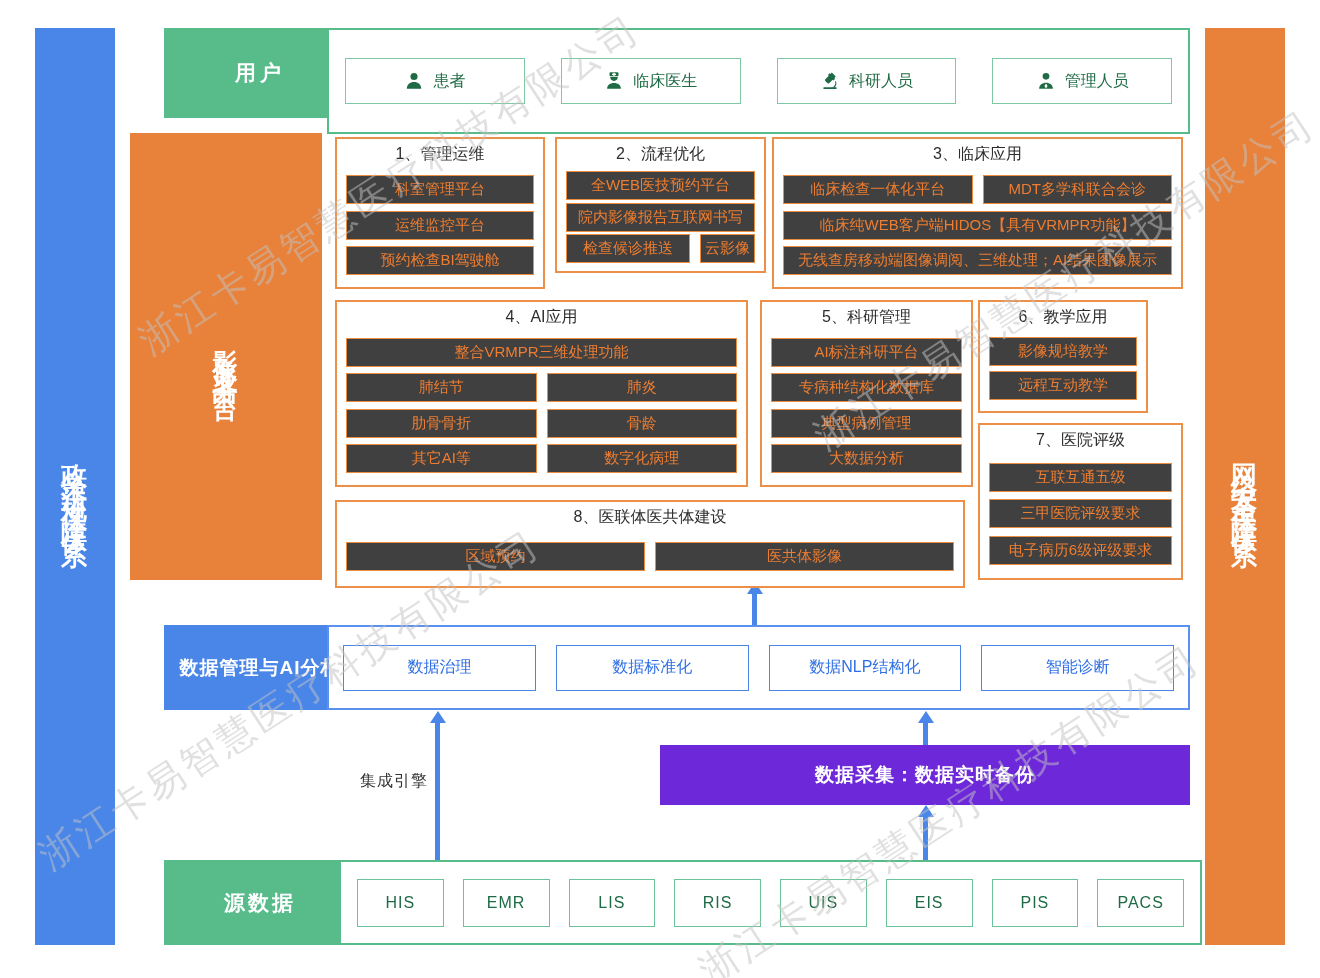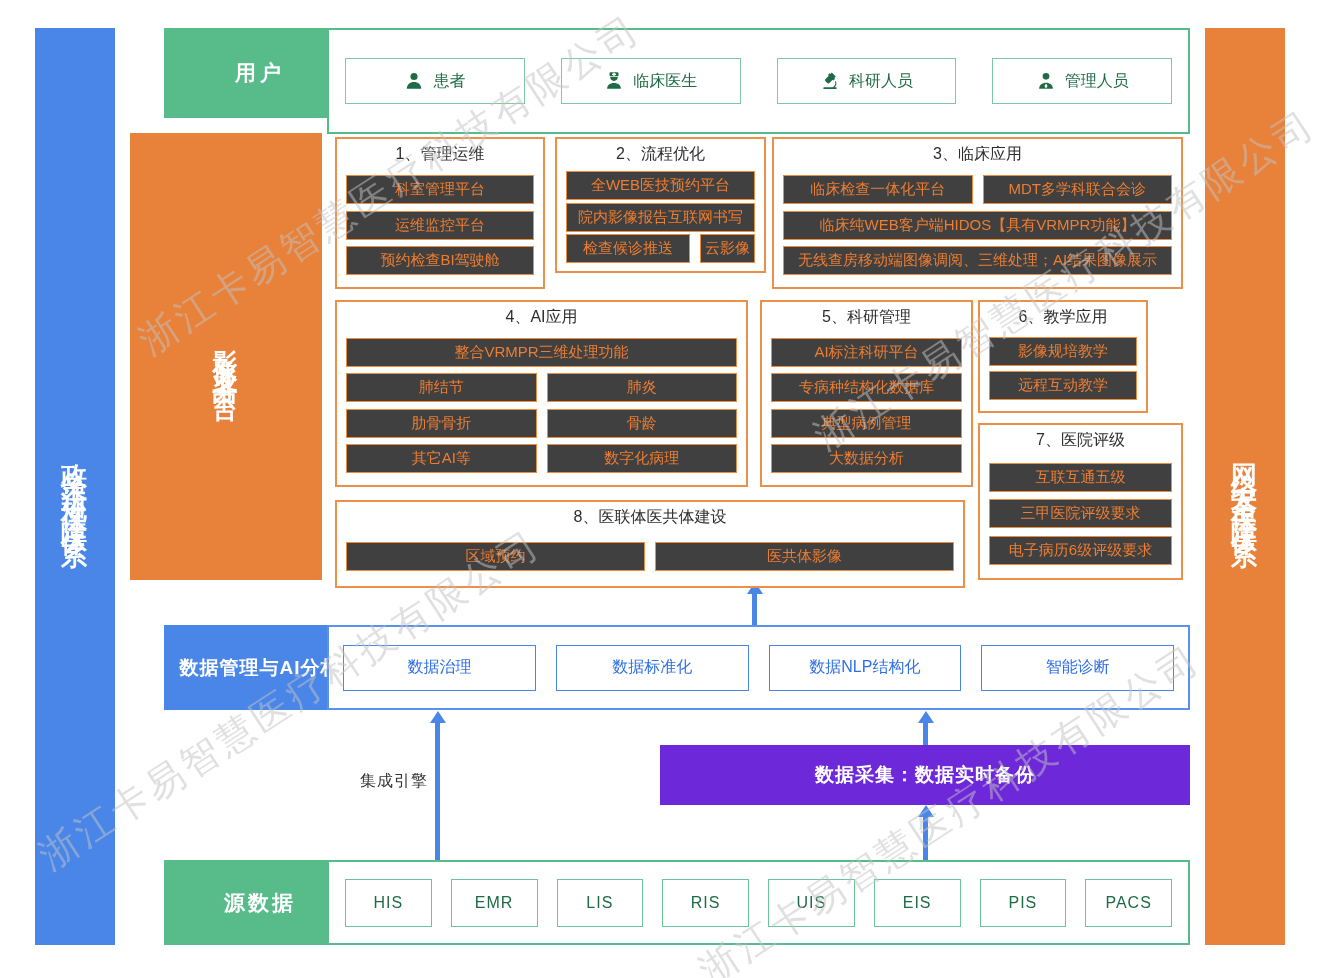--- a/index.html
+++ b/index.html
@@ -96,21 +96,21 @@
   .aline{position:absolute;width:5px;background:#4a86e8;z-index:3;}
   .ahead{position:absolute;width:0;height:0;z-index:3;
     border-left:8px solid transparent;border-right:8px solid transparent;
     border-bottom:12px solid #4a86e8;}
   .a1-line{left:752px;top:594px;height:31px;}   .a1-head{left:747px;top:582px;}
   .a2-line{left:435px;top:723px;height:137px;}  .a2-head{left:430px;top:711px;}
   .a3-line{left:923px;top:723px;height:22px;}   .a3-head{left:918px;top:711px;}
   .a4-line{left:923px;top:817px;height:43px;}   .a4-head{left:918px;top:805px;}
   
   .source-label{top:860px;height:85px;background:#57bb8a;font-size:21px;letter-spacing:3px;}
-  .source-box{top:860px;height:85px;border:2px solid #57bb8a;padding:0 16px;gap:19px;}
+  .source-box{top:860px;height:85px;border:2px solid #57bb8a;padding:0 16px;gap:19px;margin-left:12px;}
   .sys-item{
     flex:1;height:48px;border:1.5px solid #6cc29a;box-sizing:border-box;
     display:flex;align-items:center;justify-content:center;
     color:#1e6b45;font-size:16px;letter-spacing:1px;
   }
 </style>
 </head>
 <body>
 
 <div class="canvas">

